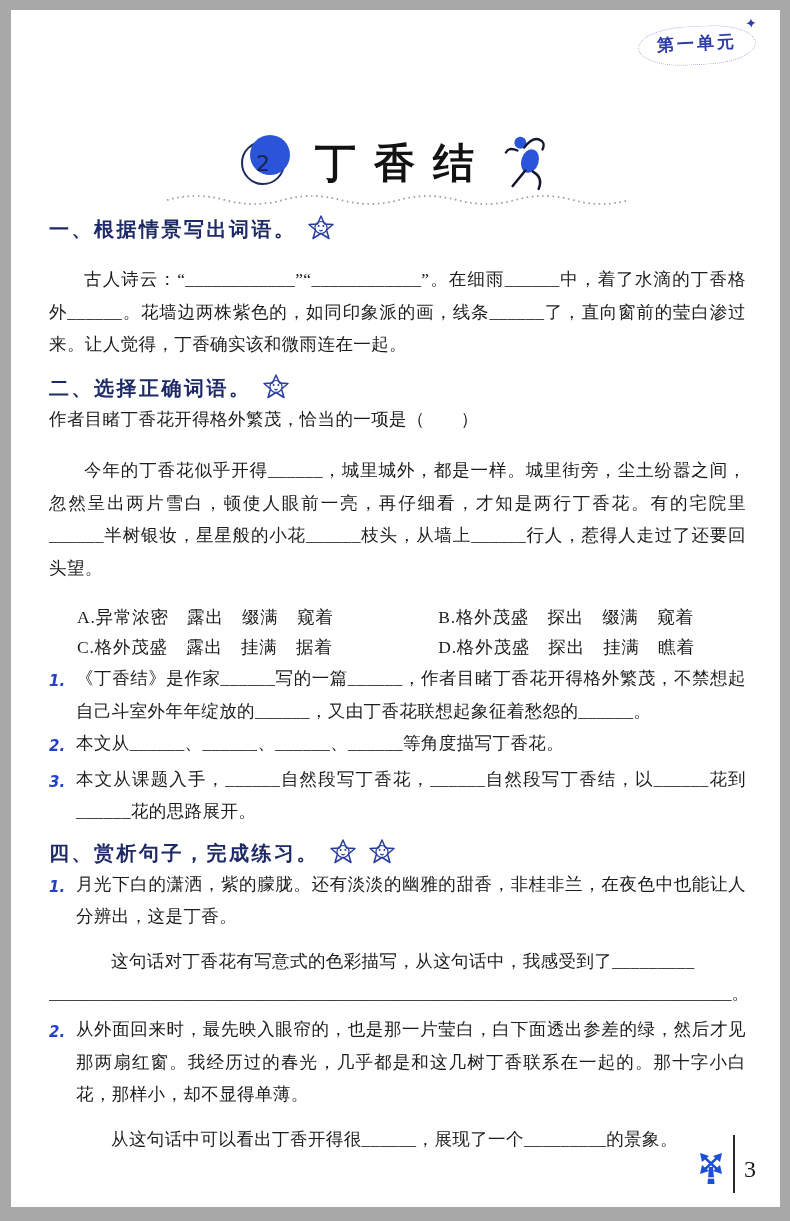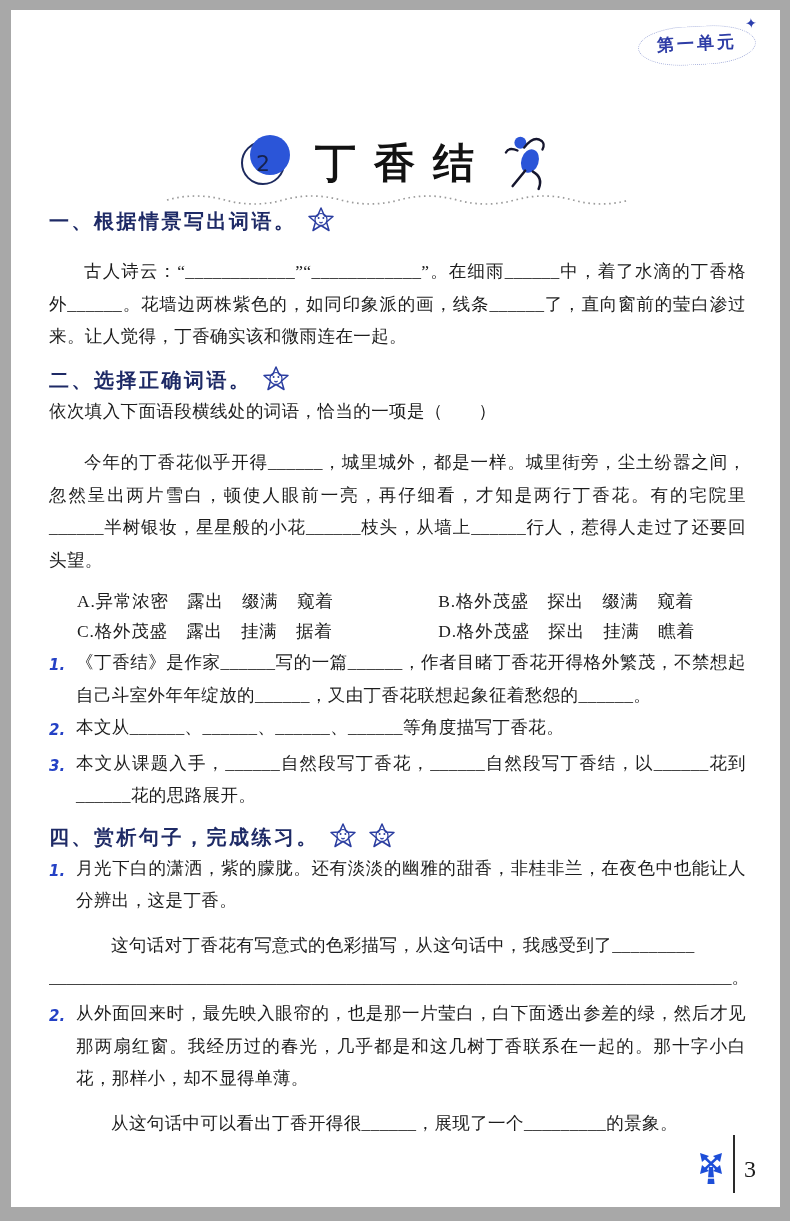--- a/index.html
+++ b/index.html
@@ -19,27 +19,27 @@
   .title-row { display:inline-flex; align-items:center; gap:30px; }
   .lesson-num { position:relative; z-index:0; width:40px; height:40px; border:2.2px solid #1d2a5e; border-radius:50%; background:#fff;
                 display:flex; align-items:center; justify-content:center; font-family:"DejaVu Sans", sans-serif; font-size:22px; color:#16224e; }
   .lesson-num::before { content:""; position:absolute; z-index:-1; width:40px; height:40px; border-radius:50%; background:#2b55d8; top:-8px; left:7px; }
   .lesson-title { font-family:"DejaVu Sans", sans-serif; font-weight:900; font-size:41px; color:#121212; letter-spacing:18px; margin-right:-18px; }
   .wavy { display:block; margin:-2px auto 0 auto; }
 
   
   .sec-h { display:flex; align-items:center; gap:9px; font-family:"DejaVu Sans", sans-serif; font-weight:bold;
            font-size:20px; color:#1e2a66; letter-spacing:2.5px; line-height:30px; }
-  .mt1 { margin-top:0; } .mt2 { margin-top:12px; } .mt3 { margin-top:8px; } .mt4 { margin-top:10px; }
+  .mt1 { margin-top:8px; } .mt2 { margin-top:12px; } .mt3 { margin-top:8px; } .mt4 { margin-top:10px; }
   .star { flex:none; }
 
   
   .para { text-align:justify; line-height:32.5px; letter-spacing:0.4px; }
   .indent2 { text-indent:2em;margin-top:19px; }
-  .opts { display:grid; grid-template-columns:54% 46%; padding-left:28px; line-height:30px; letter-spacing:0.8px; margin-top:10px; }
+  .opts { display:grid; grid-template-columns:54% 46%; padding-left:28px; line-height:30px; letter-spacing:0.8px; margin-top:18px; }
 
   .item { display:flex; line-height:32.5px; }
   .item-num { flex:none; width:27px; padding-top:3px; color:#2441c5; font-family:"DejaVu Sans", sans-serif;
               font-style:italic; font-weight:bold; font-size:15px; }
   .item-body { flex:1; text-align:justify; letter-spacing:0.4px; }
   .q { text-indent:2em;margin-top:12px; }
   .blank-line { line-height:33px; white-space:nowrap; overflow:hidden; }
 
   
   .footer { position:absolute; right:24px; bottom:14px; display:flex; align-items:flex-end; gap:9px; height:62px; }
@@ -95,21 +95,21 @@
       <div class="sec-h mt2">
         <span>二、选择正确词语。</span>
         <svg class="star" width="30" height="30" viewBox="0 0 30 30">
           <path d="M15 2 L18.5 10 L27 10.5 L20.5 16 L23 24.5 L15 19.5 L7 24.5 L9.5 16 L3 10.5 L11.5 10 Z" fill="none" stroke="#2a3da0" stroke-width="1.5" stroke-linejoin="round"></path>
           <circle cx="15" cy="13.5" r="6" fill="none" stroke="#2a3da0" stroke-width="1.2"></circle>
           <circle cx="12.6" cy="12" r="1" fill="#2a3da0"></circle>
             <circle cx="17.4" cy="12" r="1" fill="#2a3da0"></circle>
           <path d="M13.4 16 Q15 17.6 16.6 16" fill="none" stroke="#2a3da0" stroke-width="1.1"></path>
         </svg>
       </div>
-      <div class="para">依次填入下面语段横线处的词语，恰当的一项是（　　）</div>
+      <div class="para">作者目睹丁香花开得格外繁茂，恰当的一项是（　　）</div>
       <div class="para indent2">今年的丁香花似乎开得______，城里城外，都是一样。城里街旁，尘土纷嚣之间，忽然呈出两片雪白，顿使人眼前一亮，再仔细看，才知是两行丁香花。有的宅院里______半树银妆，星星般的小花______枝头，从墙上______行人，惹得人走过了还要回头望。</div>
       <div class="opts">
         <span>A.异常浓密　露出　缀满　窥着</span>
         <span>B.格外茂盛　探出　缀满　窥着</span>
         <span>C.格外茂盛　露出　挂满　据着</span>
         <span>D.格外茂盛　探出　挂满　瞧着</span>
       </div>
 
       <div class="item">
         <span class="item-num">1.</span>

